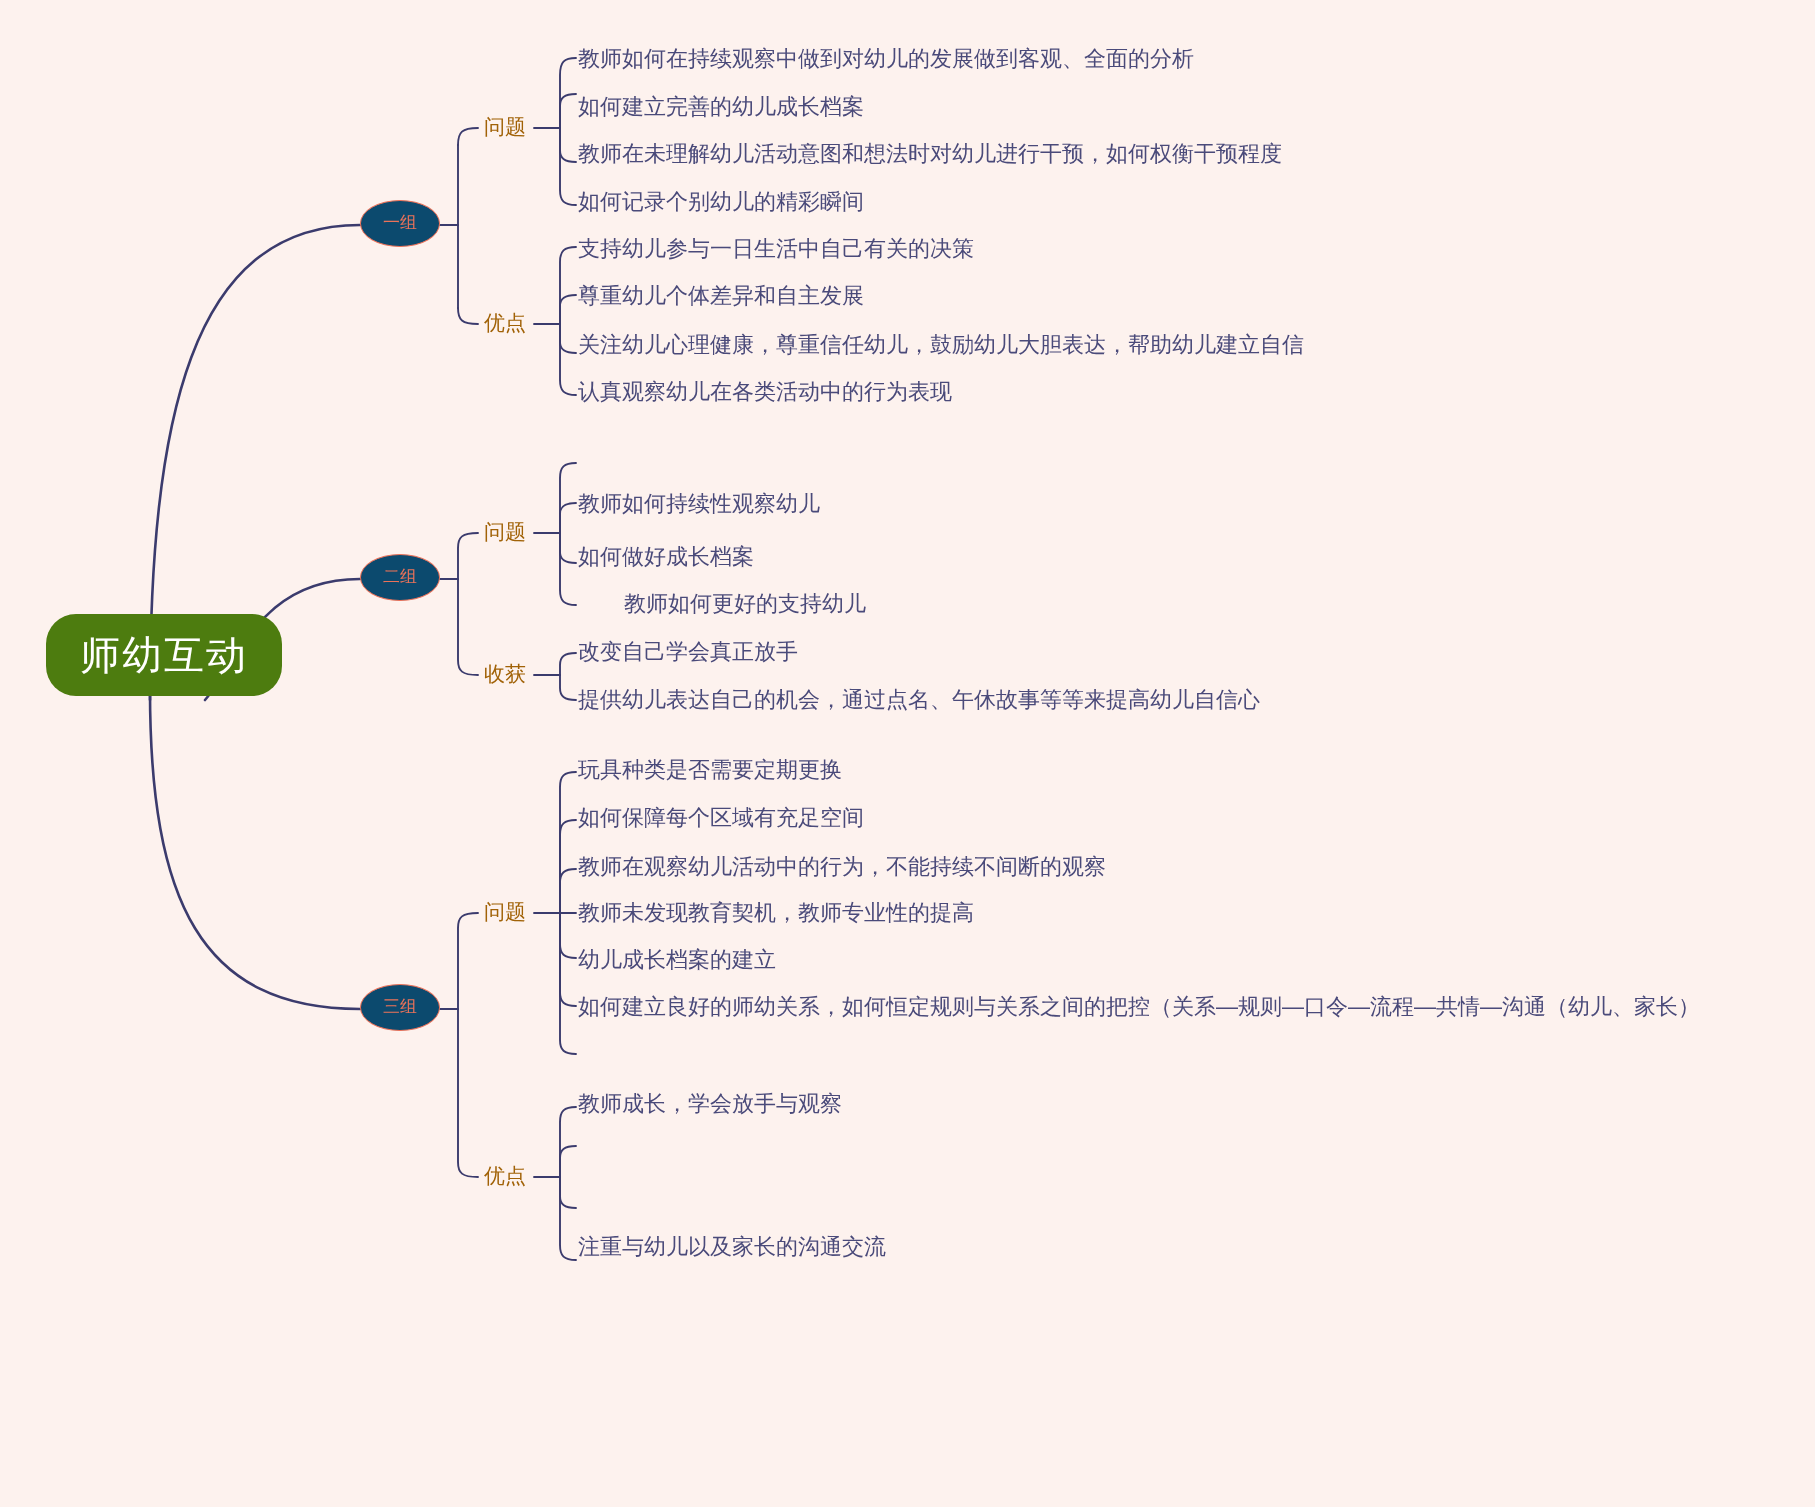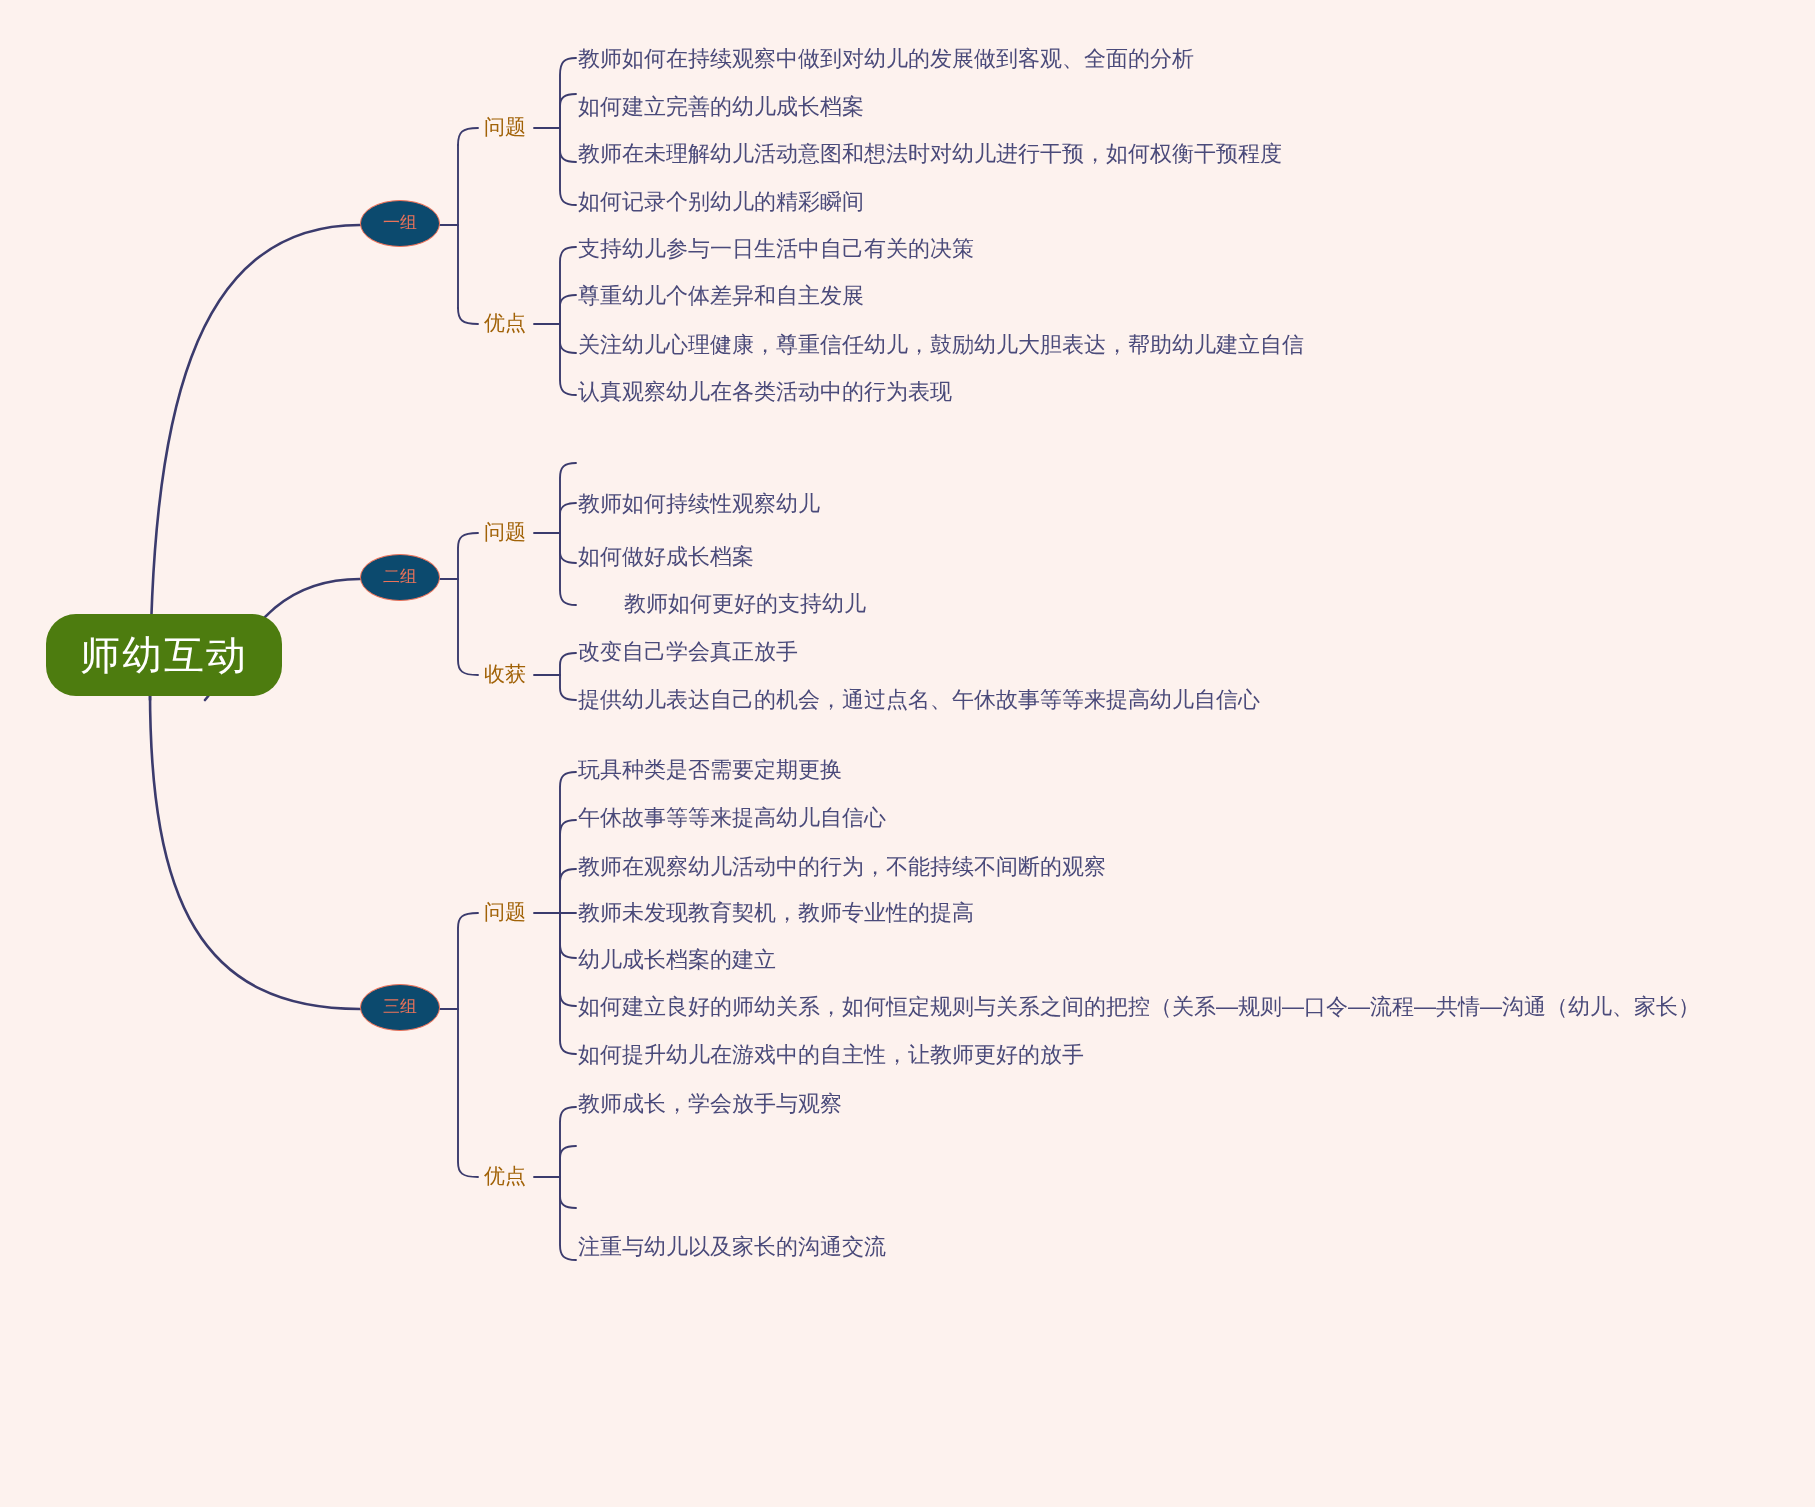--- a/index.html
+++ b/index.html
@@ -205,37 +205,34 @@
   <div class="node cat-node" style="left:484px; top:899px;">
     <span>问题</span>
   </div>
   <div class="node cat-node" style="left:484px; top:1163px;">
     <span>优点</span>
   </div>
   <div class="node leaf-node" style="left:578px; top:756px;">
     <span>玩具种类是否需要定期更换</span>
   </div>
   <div class="node leaf-node" style="left:578px; top:804px;">
-    <span>午休故事等等来提高幼儿自信心</span>
+    <span>如何保障每个区域有充足空间</span>
   </div>
   <div class="node leaf-node" style="left:578px; top:853px;">
     <span>教师在观察幼儿活动中的行为，不能持续不间断的观察</span>
   </div>
   <div class="node leaf-node" style="left:578px; top:899px;">
     <span>教师未发现教育契机，教师专业性的提高</span>
   </div>
   <div class="node leaf-node" style="left:578px; top:946px;">
     <span>幼儿成长档案的建立</span>
   </div>
   <div class="node leaf-node" style="left:578px; top:993px;">
     <span>如何建立良好的师幼关系，如何恒定规则与关系之间的把控（关系—规则—口令—流程—共情—沟通（幼儿、家长）</span>
   </div>
-  <div class="node leaf-node" style="left:578px; top:1041px;">
-    <span>如何提升幼儿在游戏中的自主性，让教师更好的放手</span>
-  </div>
   <div class="node leaf-node" style="left:578px; top:1090px;">
     <span>教师成长，学会放手与观察</span>
   </div>
   <div class="node leaf-node" style="left:578px; top:1233px;">
     <span>注重与幼儿以及家长的沟通交流</span>
   </div>
 
 </div>
 
 </body></html>

